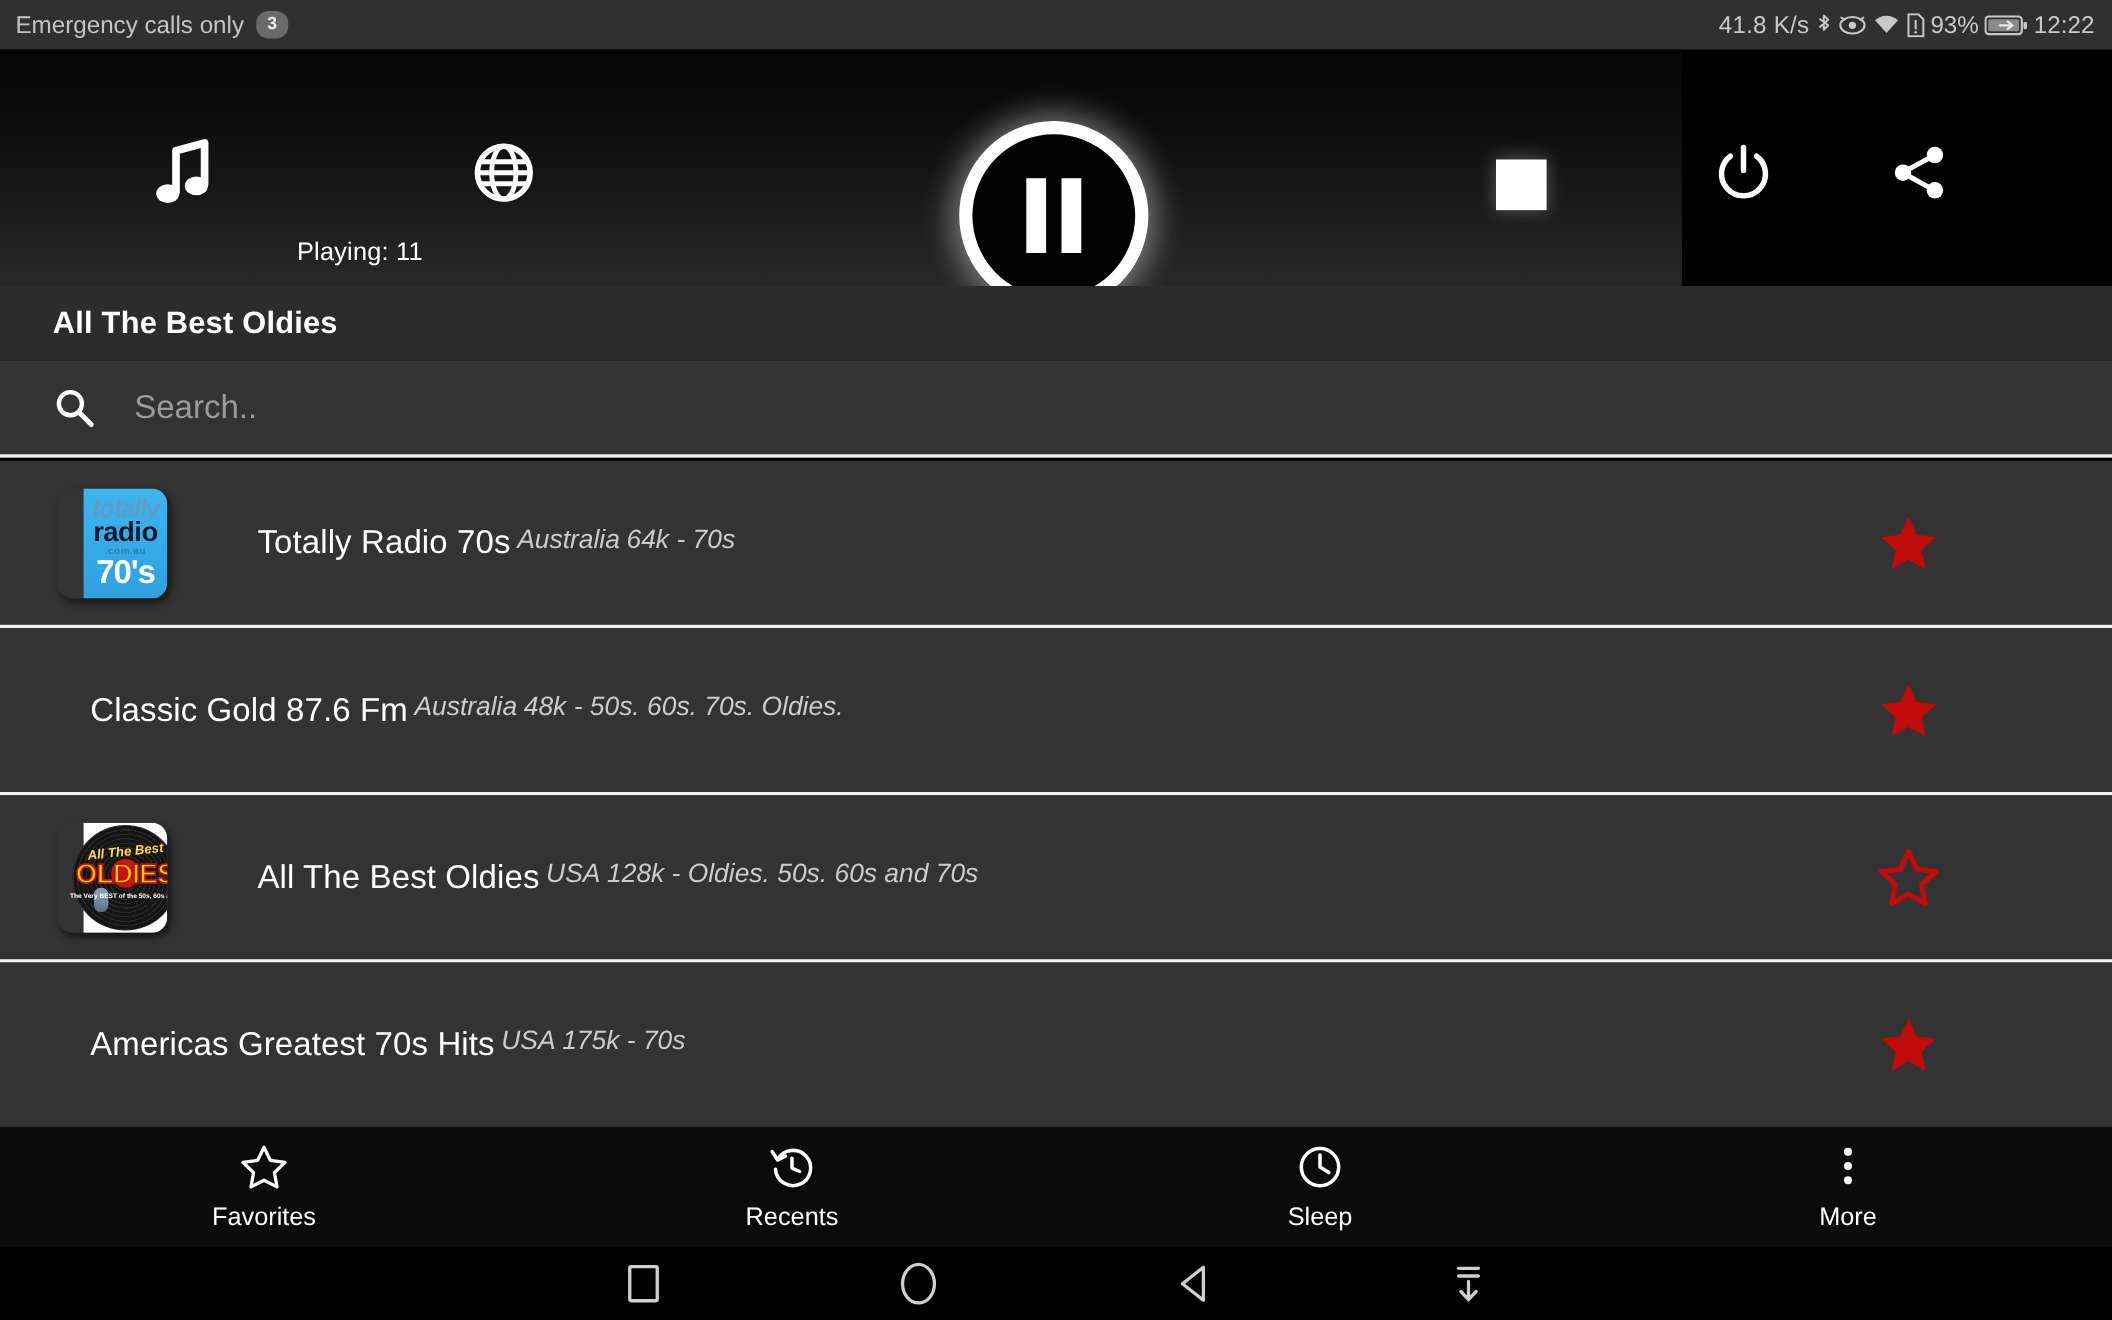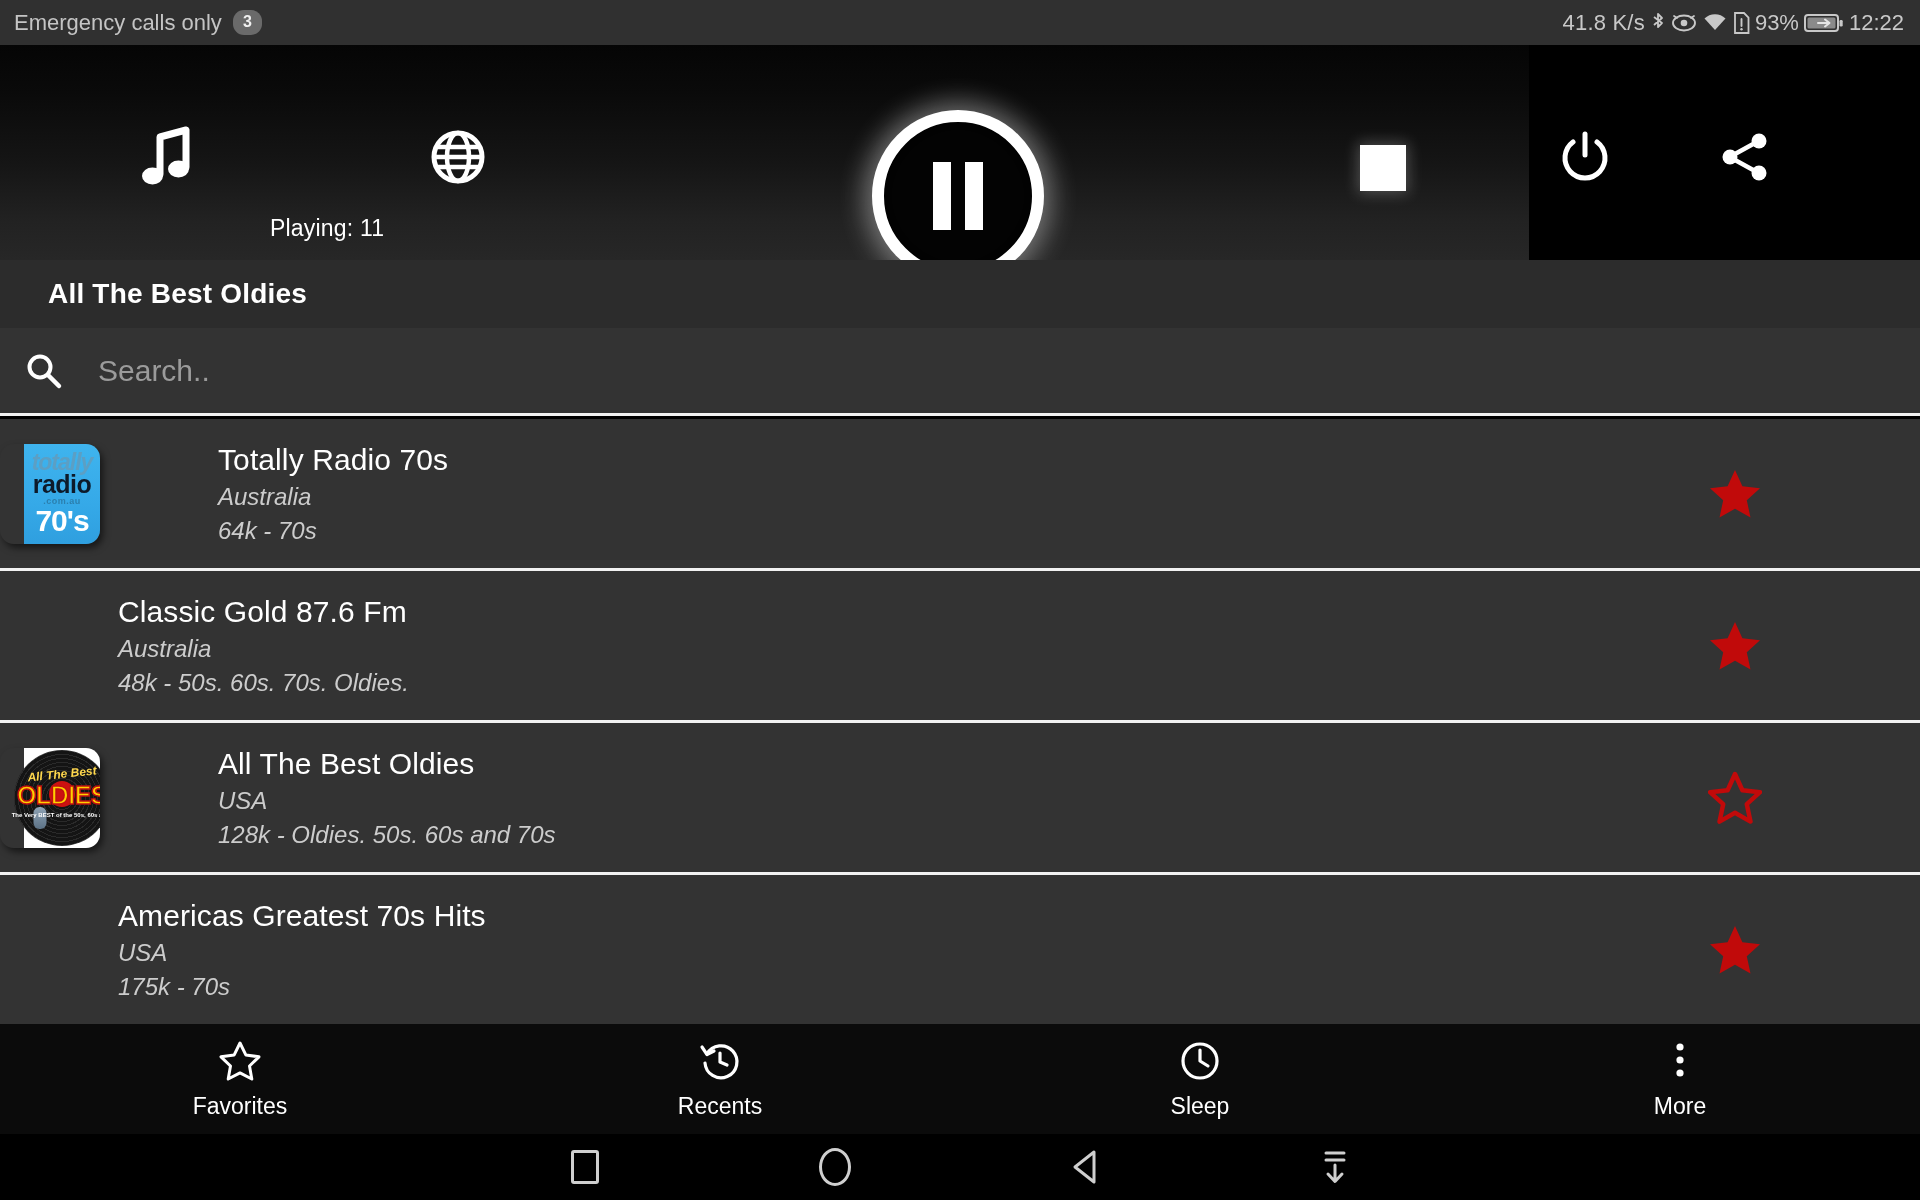--- a/index.html
+++ b/index.html
@@ -53,44 +53,44 @@
   
   .title-bar{
     position:absolute; top:260px; left:0; width:1920px; height:68px;
     background:#2c2c2c; display:flex; align-items:center; padding-left:48px;
   }
   .title-bar h1{ font-size:28px; font-weight:bold; color:#ffffff; letter-spacing:.2px; }
 
   
   .search-row{
     position:absolute; top:328px; left:0; width:1920px; height:88px;
-    background:#333333; display:flex; align-items:center; padding-left:16px;
+    background:#333333; display:flex; align-items:center; padding-left:40px;
     border-bottom:3px solid #f2f2f2;
   }
   .search-icon{ width:56px; height:56px; display:flex; align-items:center; justify-content:center; }
   .search-input{
     flex:1; background:transparent; border:none; outline:none;
     color:#fff; font-size:30px; font-family:"Liberation Sans", sans-serif;
     padding-left:26px; caret-color:#fff;
   }
   .search-input::placeholder{ color:#9b9b9b; }
 
   
   .list{ position:absolute; top:419px; left:0; width:1920px; height:605px; overflow:hidden; background:#333333; }
   .row{
     position:relative; height:152px; background:#333333;
     border-bottom:3px solid #f2f2f2; display:flex; align-items:center; cursor:pointer;
   }
   .row-logo{
-    width:100px; height:100px; border-radius:14px;
+    margin-left:52px; width:100px; height:100px; border-radius:14px;
     overflow:hidden; flex:0 0 auto; position:relative;
     box-shadow:3px 4px 7px rgba(0,0,0,.55);
     padding-left:24px;
   }
-  .row-text{ margin-left:118px; display:flex; flex-direction:column; justify-content:center; gap:6px; }
+  .row-text{ margin-left:82px; display:flex; flex-direction:row; justify-content:center; gap:6px; }
   .row-name{ font-size:30px; color:#ffffff; letter-spacing:.1px; }
   .row-country{ font-size:24px; color:#cccccc; font-style:italic; }
   .row-meta{ font-size:24px; color:#cccccc; font-style:italic; }
   .row-star{ margin-left:auto; margin-right:158px; width:54px; height:54px; display:flex; align-items:center; justify-content:center; }
 
   
   .lg{ width:100%; height:100%; display:flex; flex-direction:column; align-items:center; justify-content:center; }
   .lg-totally{ background:linear-gradient(180deg,#3fb4ee 0%,#35a9e8 60%,#2f9fdf 100%); position:relative; }
   .lg-totally .t1{ font-size:23px; font-weight:bold; color:#5c9fc4; font-style:italic; line-height:.95; letter-spacing:-1px; }
   .lg-totally .t2{ font-size:25px; font-weight:bold; color:#0d1a2a; line-height:.95; letter-spacing:-.5px; }

